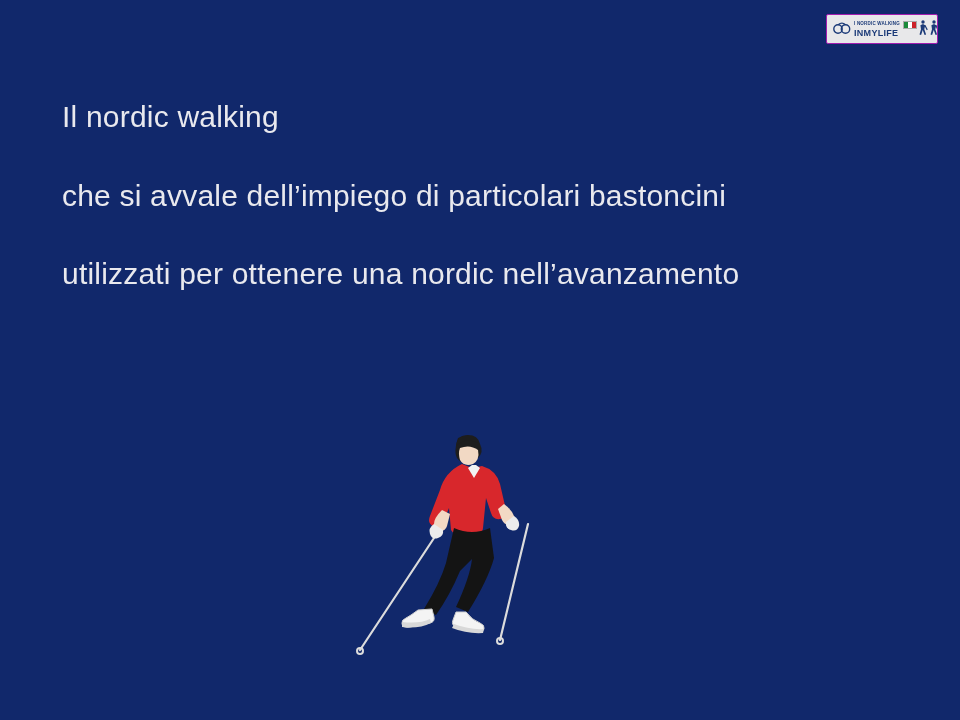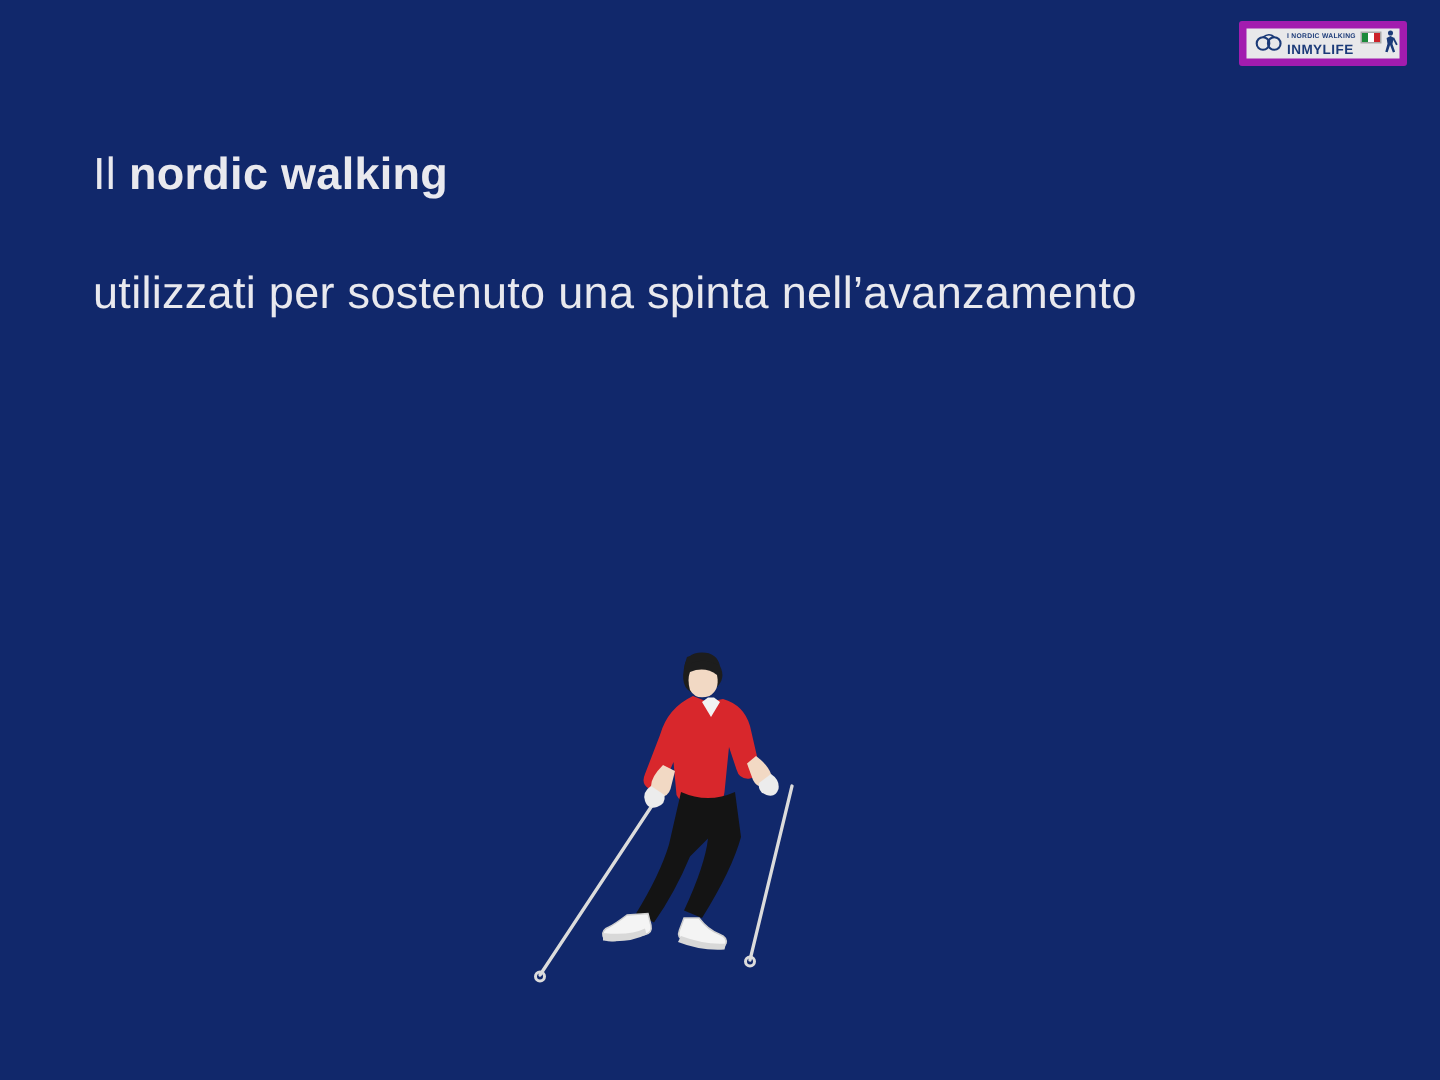--- a/index.html
+++ b/index.html
@@ -21,21 +21,21 @@
   }
 
   
   .logo-badge {
     position: absolute;
     top: 14px;
     right: 22px;
     width: 112px;
     height: 30px;
     background: #e8e8ea;
-    border: 5px solid #a21caf;
+    border: 1px solid #a21caf;
     border-radius: 2px;
     display: flex;
     align-items: center;
     box-sizing: border-box;
     padding: 2px 4px;
     overflow: hidden;
   }
   .logo-mark {
     width: 22px;
     height: 24px;
@@ -99,21 +99,21 @@
   }
   .line {
     color: #e9e9ee;
     font-size: 30px;
     line-height: 1.15;
     margin-bottom: 44px;
     white-space: nowrap;
     letter-spacing: 0.2px;
   }
   .line:last-child { margin-bottom: 0; }
-  .b { font-weight: bold; }
+  .b { font-weight: normal; }
   .u { text-decoration: underline; text-underline-offset: 3px; }
 
   
   .walker {
     position: absolute;
     left: 350px;
     top: 432px;
     width: 230px;
     height: 240px;
   }
@@ -153,21 +153,22 @@
           <path d="M19.4 7 l2.2 4.6 l-1.1 0.6 l-2.2 -4.6 z"></path>
         </g>
       </svg>
     </div>
   </div>
 
   <div class="text-block">
     <div class="line">
       <span>Il </span><span class="b">nordic walking</span>
     </div>
-    <div class="line">utilizzati per sostenuto una spinta nell’avanzamento</div>
+    <div class="line">che si avvale dell’impiego di particolari bastoncini</div>
+    <div class="line">utilizzati per ottenere una nordic nell’avanzamento</div>
   </div>
 
   <div class="walker">
     <svg width="230" height="240" viewBox="0 0 230 240" aria-hidden="true">
 
       <g stroke="#dcdcdc" stroke-width="2.2" fill="none" stroke-linecap="round">
         <line x1="88" y1="100" x2="10" y2="218"></line>
         <line x1="178" y1="92" x2="150" y2="208"></line>
       </g>
       <circle cx="10" cy="219" r="3" fill="none" stroke="#dcdcdc" stroke-width="2"></circle>

